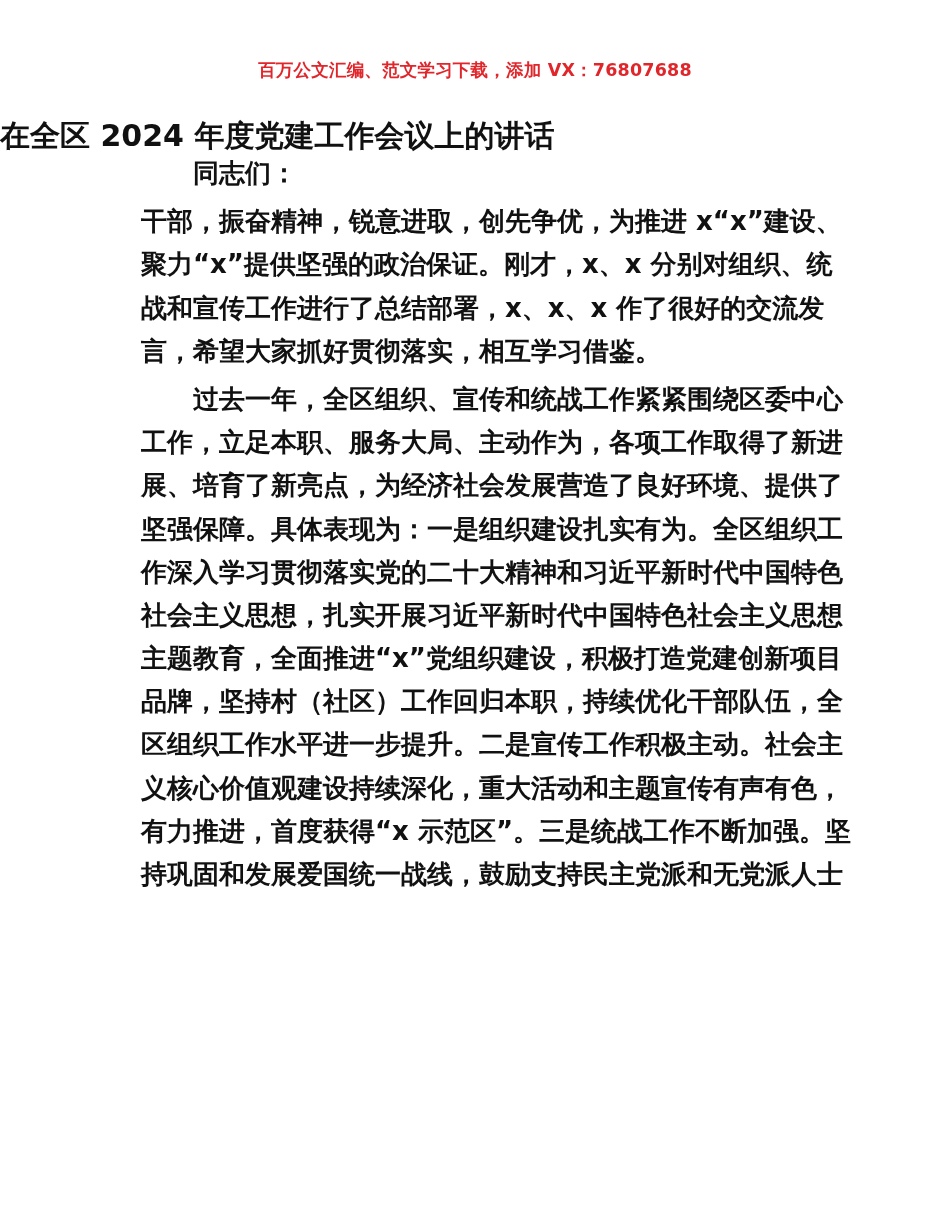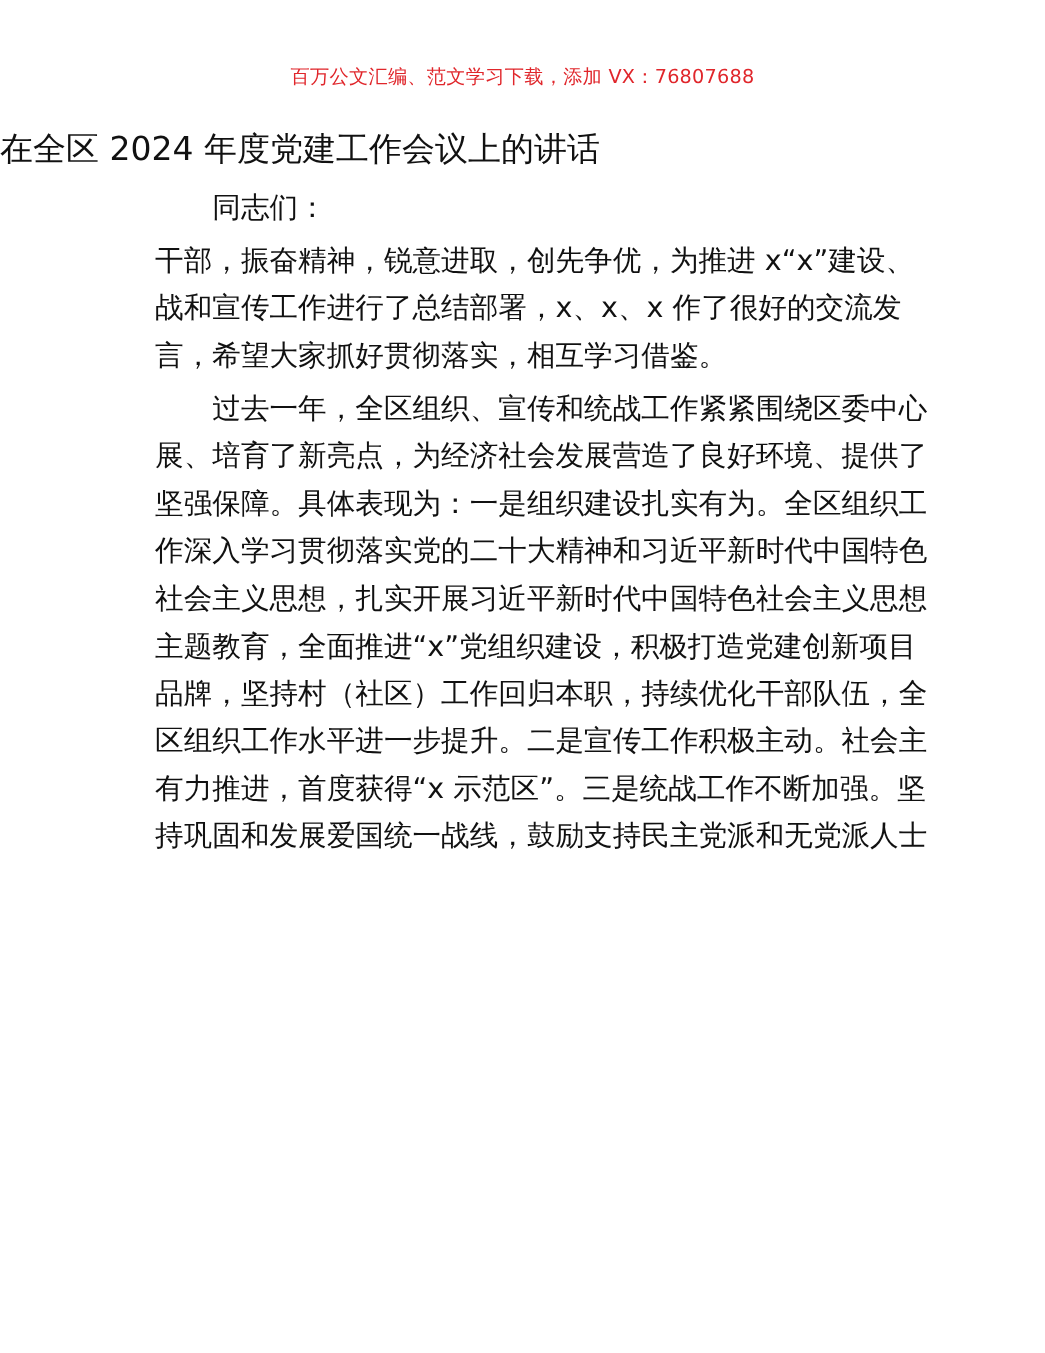--- a/index.html
+++ b/index.html
@@ -14,20 +14,21 @@
     overflow: hidden;
     font-family: "DejaVu Sans", "Liberation Sans", sans-serif;
     color: #111111;
   }
   .page {
     position: absolute;
     left: 0; top: 0;
     width: 950px;
     height: 954px;
     background: #ffffff;
+    font-weight: bold;
   }
   .watermark {
     position: absolute;
     top: 56px;
     left: 0;
     width: 950px;
     text-align: center;
     font-size: 17.5px;
     line-height: 28px;
     color: #e0262b;
@@ -41,21 +42,21 @@
     width: 950px;
     text-align: left;
     font-size: 30px;
     line-height: 44px;
     color: #111;
     white-space: nowrap;
   }
   .body-text {
     position: absolute;
     left: 141px;
-    top: 168px;
+    top: 152px;
     width: 672px;
   }
   .line {
     display: block;
     height: 43.2px;
     line-height: 43.2px;
     font-size: 26px;
     white-space: nowrap;
     text-align: justify;
     text-align-last: justify;
@@ -84,33 +85,36 @@
   <div class="watermark">百万公文汇编、范文学习下载，添加 VX：76807688</div>
 
   <div class="title">在全区 2024 年度党建工作会议上的讲话</div>
 
   <div class="body-text">
     <span class="line salutation">同志们：</span>
     <span class="para-gap"></span>
 
     <div>
       <span class="line">干部，振奋精神，锐意进取，创先争优，为推进 x“x”建设、</span>
+      <span class="line">聚力“x”提供坚强的政治保证。刚才，x、x 分别对组织、统</span>
       <span class="line">战和宣传工作进行了总结部署，x、x、x 作了很好的交流发</span>
       <span class="line last">言，希望大家抓好贯彻落实，相互学习借鉴。</span>
     </div>
 
     <span class="para-gap"></span>
 
     <div>
       <span class="line indent">过去一年，全区组织、宣传和统战工作紧紧围绕区委中心</span>
+      <span class="line">工作，立足本职、服务大局、主动作为，各项工作取得了新进</span>
       <span class="line">展、培育了新亮点，为经济社会发展营造了良好环境、提供了</span>
       <span class="line">坚强保障。具体表现为：一是组织建设扎实有为。全区组织工</span>
       <span class="line">作深入学习贯彻落实党的二十大精神和习近平新时代中国特色</span>
       <span class="line">社会主义思想，扎实开展习近平新时代中国特色社会主义思想</span>
       <span class="line">主题教育，全面推进“x”党组织建设，积极打造党建创新项目</span>
       <span class="line">品牌，坚持村（社区）工作回归本职，持续优化干部队伍，全</span>
       <span class="line">区组织工作水平进一步提升。二是宣传工作积极主动。社会主</span>
+      <span class="line">义核心价值观建设持续深化，重大活动和主题宣传有声有色，</span>
       <span class="line">有力推进，首度获得“x 示范区”。三是统战工作不断加强。坚</span>
       <span class="line">持巩固和发展爱国统一战线，鼓励支持民主党派和无党派人士</span>
     </div>
   </div>
 
 </div>
 
 </body></html>

